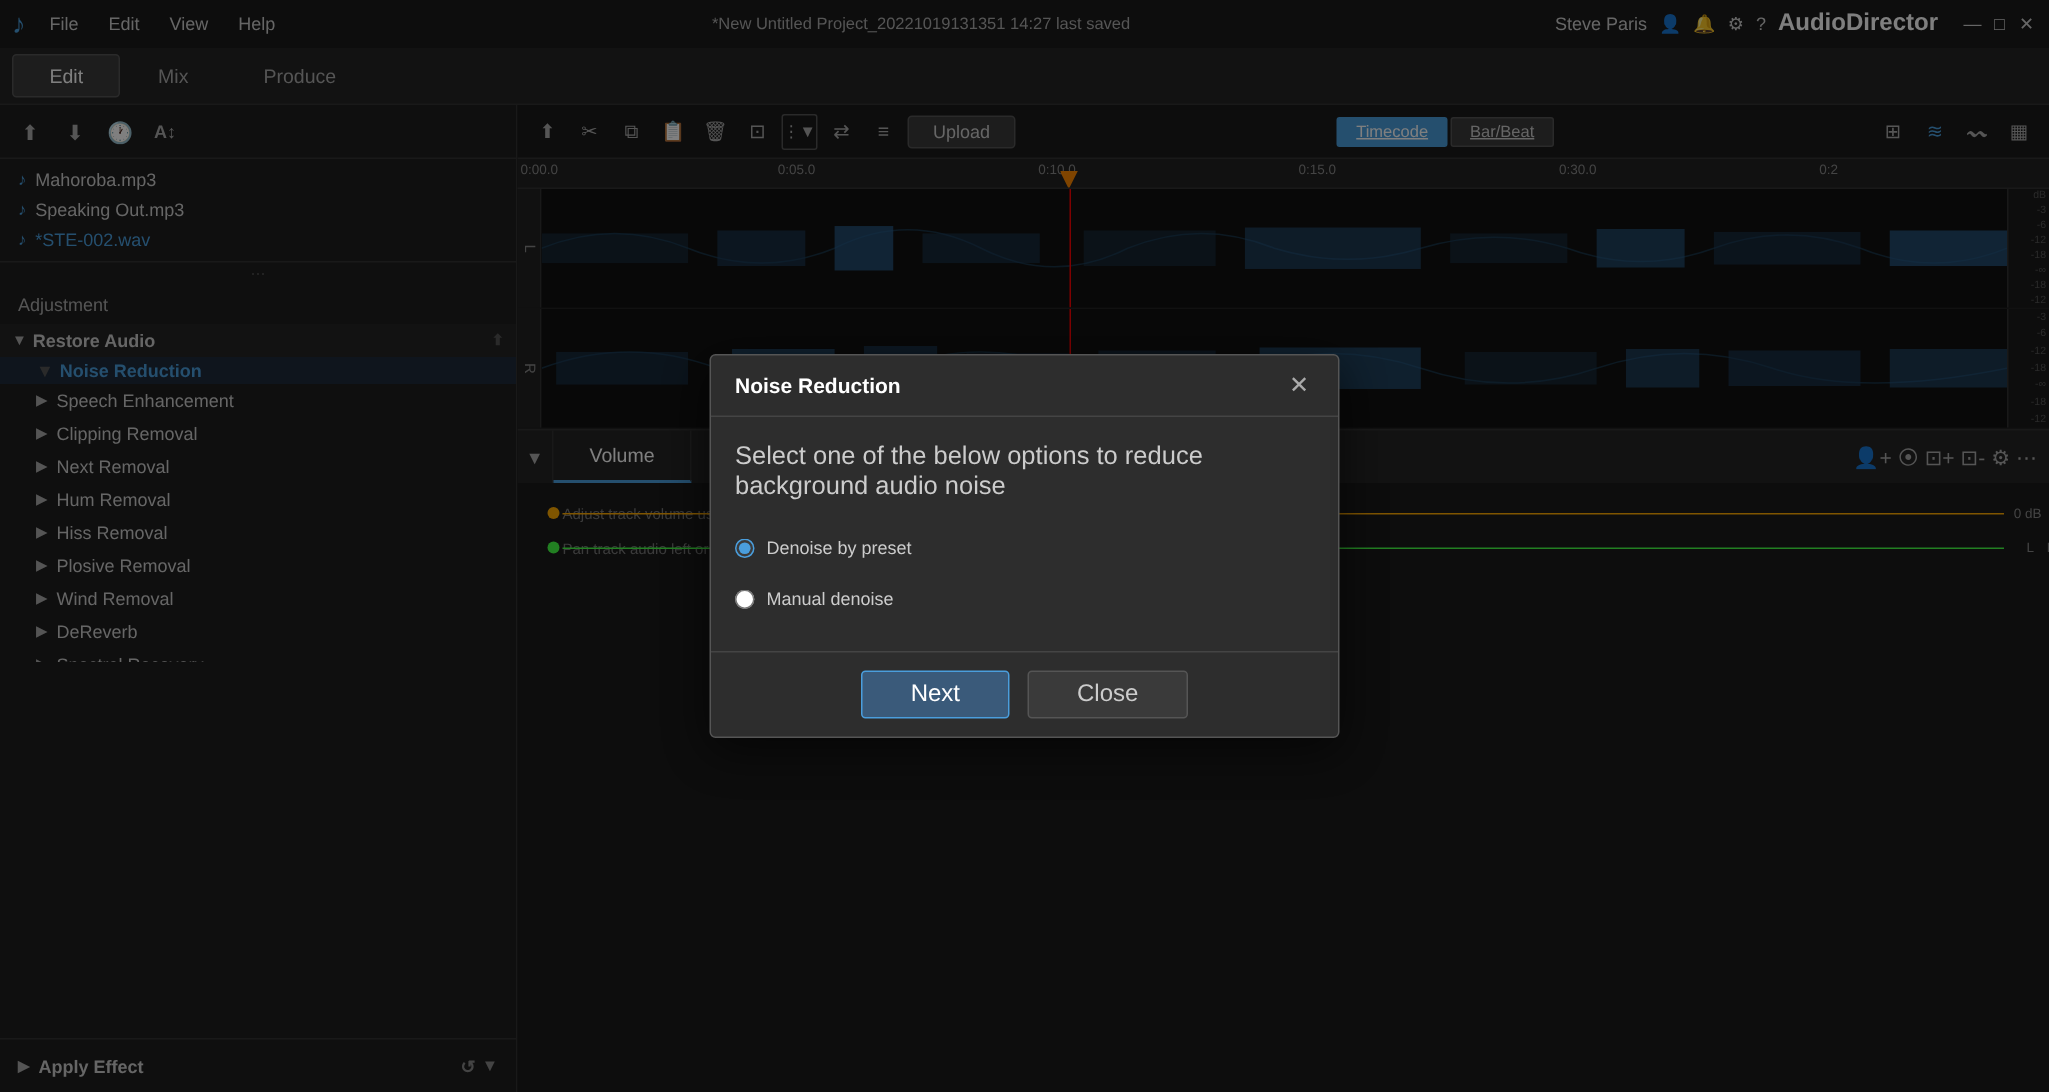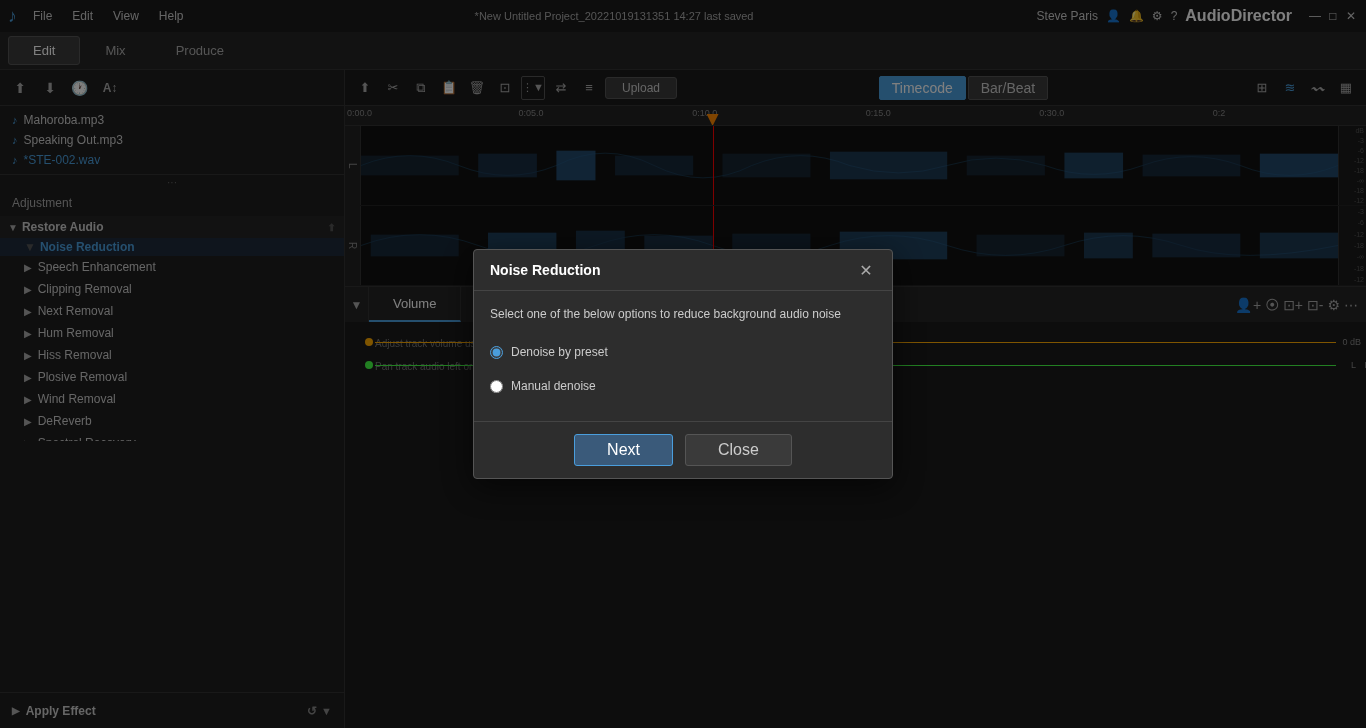--- a/index.html
+++ b/index.html
@@ -61,42 +61,42 @@
 
     
     #right-panel { flex: 1; background: #1a1a1a; display: flex; flex-direction: column; position: relative; }
 
     
     #right-toolbar { display: flex; align-items: center; padding: 4px 8px; gap: 4px; border-bottom: 1px solid #333; height: 36px; justify-content: space-between; }
     #right-toolbar .left-tools { display: flex; align-items: center; gap: 4px; }
     #right-toolbar .icon-btn { width: 24px; height: 24px; display: flex; align-items: center; justify-content: center; cursor: pointer; color: #aaa; font-size: 13px; border: 1px solid transparent; border-radius: 2px; }
     #right-toolbar .upload-btn { background: #3a3a3a; color: #ccc; border: 1px solid #555; padding: 3px 16px; border-radius: 3px; cursor: pointer; font-size: 12px; }
     #right-toolbar .timecode-group { display: flex; gap: 2px; }
-    #right-toolbar .tc-btn { padding: 3px 12px; border: 1px solid #555; background: #3a3a3a; color: #ccc; cursor: pointer; font-size: 14px; border-radius: 2px; }
+    #right-toolbar .tc-btn { padding: 3px 12px; border: 1px solid #555; background: #3a3a3a; color: #ccc; cursor: pointer; font-size: 11px; border-radius: 2px; text-decoration: underline; }
     #right-toolbar .tc-btn.active { background: #4a9edd; color: #fff; border-color: #4a9edd; }
     #right-toolbar .right-tools { display: flex; align-items: center; gap: 4px; }
     #timeline-ruler { width: 100%; height: 20px; background: #222; position: relative; overflow: hidden; }
 
     
     #bottom-tabs { display: flex; background: #252525; border-top: 1px solid #333; height: 36px; align-items: center; }
     #bottom-tabs .tab-dropdown { width: 24px; height: 100%; display: flex; align-items: center; justify-content: center; border-right: 1px solid #333; color: #aaa; cursor: pointer; }
     #bottom-tabs .tab { padding: 0 24px; height: 100%; display: flex; align-items: center; cursor: pointer; font-size: 13px; color: #aaa; border-right: 1px solid #333; }
     #bottom-tabs .tab.active { color: #fff; border-bottom: 2px solid #4a9edd; }
 
     
     #volume-area { height: 80px; background: #1a1a1a; position: relative; padding: 4px 8px; }
 
     
     #modal-overlay { position: absolute; top: 0; left: 0; width: 100%; height: 100%; background: rgba(0,0,0,0.5); z-index: 100; display: flex; align-items: center; justify-content: center; }
     #modal { background: #2d2d2d; border: 1px solid #555; border-radius: 4px; width: 420px; box-shadow: 0 8px 32px rgba(0,0,0,0.6); }
     #modal-header { display: flex; align-items: center; justify-content: space-between; padding: 10px 16px; border-bottom: 1px solid #444; }
     #modal-header .modal-title { font-size: 14px; color: #fff; font-weight: bold; }
     #modal-header .modal-close { cursor: pointer; color: #aaa; font-size: 16px; width: 20px; height: 20px; display: flex; align-items: center; justify-content: center; }
     #modal-body { padding: 16px; }
-    #modal-body .modal-desc { font-size: 12px; color: #ccc; margin-bottom: 12px; }
+    #modal-body .modal-desc { font-size: 17px; color: #ccc; margin-bottom: 12px; }
     .radio-group { display: flex; flex-direction: column; gap: 8px; margin-bottom: 12px; }
     .radio-item { display: flex; align-items: center; gap: 8px; cursor: pointer; margin-top: 12px; }
     .radio-item input[type=radio] { accent-color: #4a9edd; cursor: pointer; }
     .radio-item label { font-size: 12px; color: #ccc; cursor: pointer; }
     .modal-info-box { background: #222; border: 1px solid #444; border-radius: 3px; padding: 12px; font-size: 11px; color: #aaa; line-height: 1.5; min-height: 80px; }
     #modal-footer { display: flex; justify-content: center; gap: 12px; padding: 12px 16px; border-top: 1px solid #444; }
     #modal-footer .modal-btn { padding: 6px 32px; border: 1px solid #555; background: #3a3a3a; color: #ccc; font-size: 16px; border-radius: 3px; cursor: pointer; }
     #modal-footer .modal-btn.primary { background: #3a5a7a; color: #fff; border-color: #4a9edd; }
 
     

